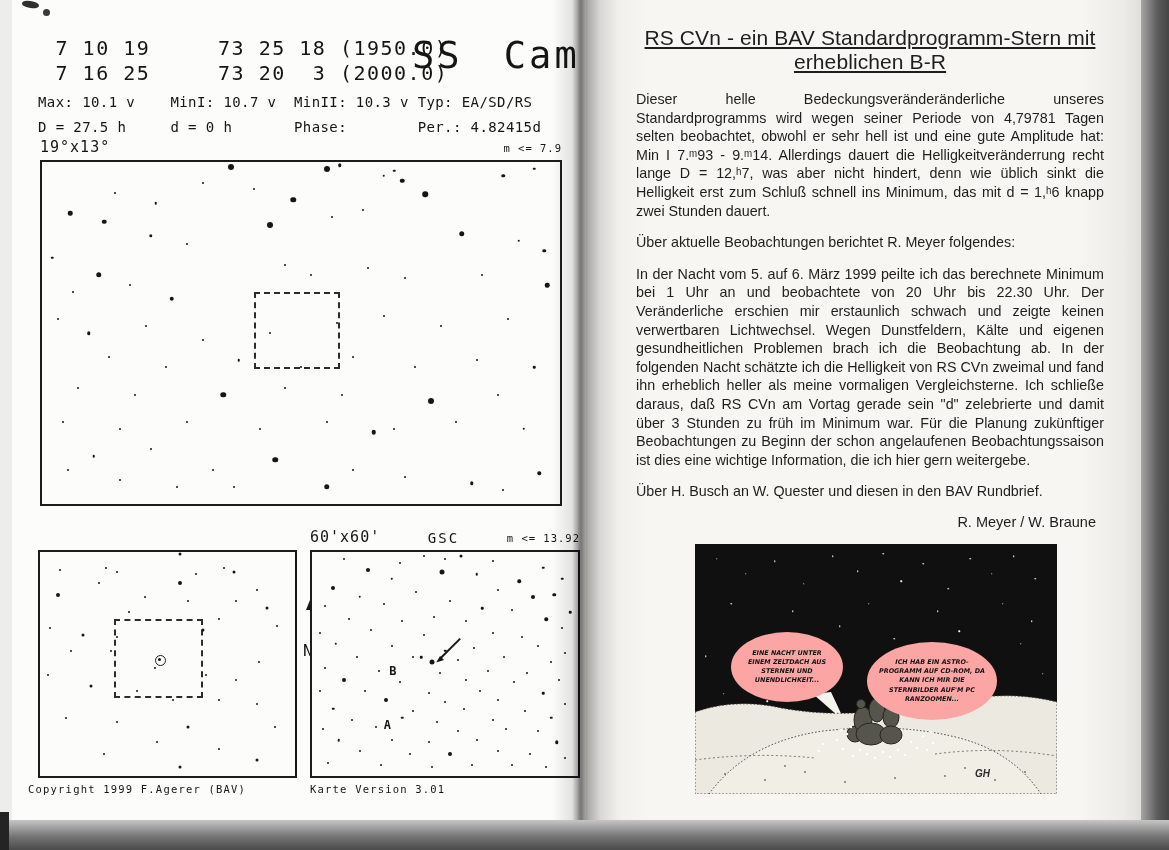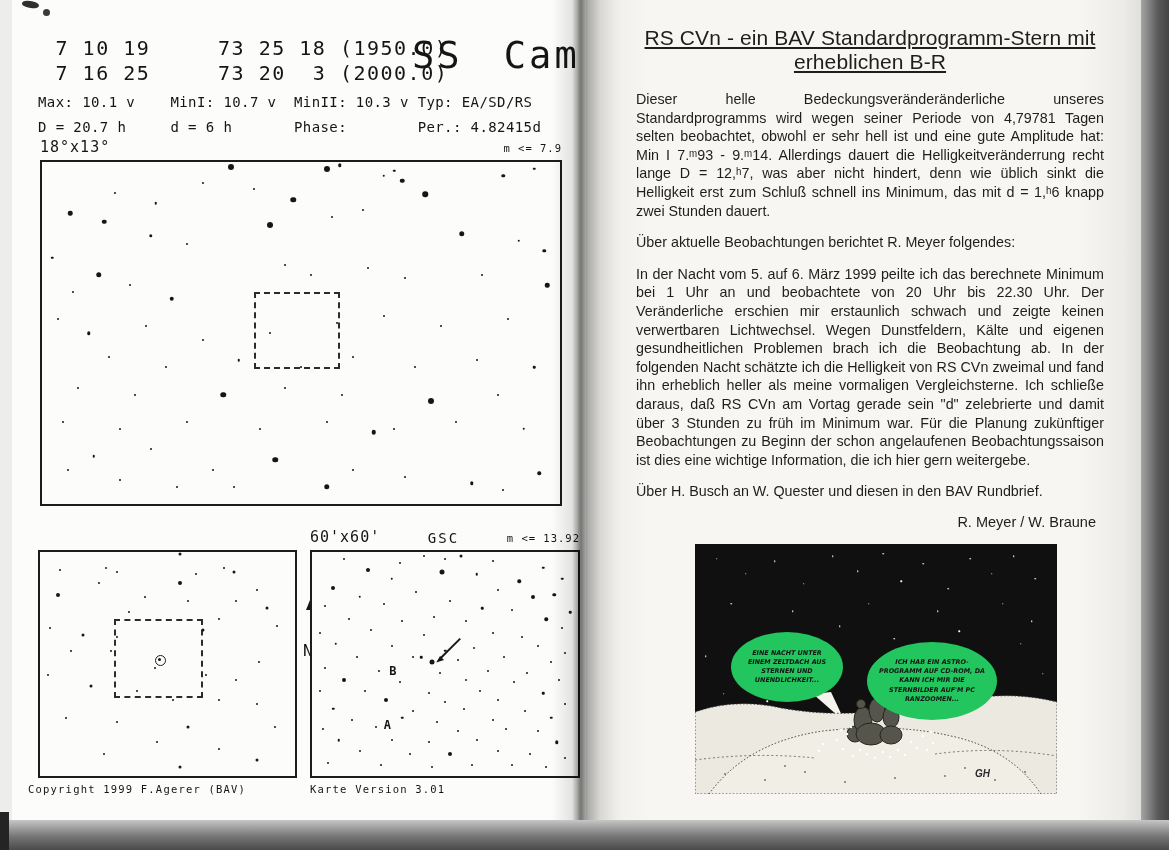--- a/index.html
+++ b/index.html
@@ -59,41 +59,41 @@
   .rp-col{position:absolute;left:50px;top:26px;width:468px;color:#1e1e1e;}
   .page-number{text-align:center;font-size:14.5px;font-weight:bold;letter-spacing:2px;margin:0 0 16px 0;}
   .article-heading{text-align:center;font-size:21px;text-decoration:underline;margin:0 0 16px 0;letter-spacing:0.1px;}
   .rp-col p{margin:0 0 13px 0;font-size:14.3px;line-height:18.6px;text-align:justify;}
   .byline{text-align:right;font-size:14.5px;margin:4px 8px 14px 0;}
 
   
   .cartoon{position:relative;margin-left:59px;width:362px;height:250px;background:#101010;overflow:hidden;}
   .cartoon-sky{position:absolute;left:0;top:0;width:100%;height:100%;}
   .cartoon-svg{position:absolute;left:0;top:0;width:100%;height:100%;}
-  .bubble{position:absolute;background:#22c55e;border-radius:50%;display:flex;align-items:center;justify-content:center;
+  .bubble{position:absolute;background:#fca5a5;border-radius:50%;display:flex;align-items:center;justify-content:center;
     text-align:center;font-family:"DejaVu Sans",sans-serif;font-style:italic;font-weight:bold;
     color:#141414;padding:7px 9px;box-sizing:border-box;z-index:3;}
   .bubble-left{left:36px;top:88px;width:112px;height:70px;font-size:6.4px;line-height:1.4;}
   .bubble-right{left:172px;top:98px;width:130px;height:78px;font-size:6.4px;line-height:1.45;}
 </style>
 </head>
 <body>
 
 <div class="page-left">
 
   <pre class="coords"><span> 7 10 19     73 25 18 (1950.0)</span>
 <span> 7 16 25     73 20  3 (2000.0)</span></pre>
 
   <div class="star-title">SS Cam</div>
 
   <pre class="info"><span>Max: 10.1 v    MinI: 10.7 v  MinII: 10.3 v Typ: EA/SD/RS</span>
-<span>D = 20.7 h     d = 6 h       Phase:        Per.: 4.82415d</span></pre>
+<span>D = 27.5 h     d = 0 h       Phase:        Per.: 4.82415d</span></pre>
 
   <div class="chart-row row1">
-    <span class="scale-label">18°x13°</span>
+    <span class="scale-label">19°x13°</span>
     <span class="mag-label">m &lt;= 7.9</span>
   </div>
   <div class="chart chart1">
     <div class="dash-box db1"></div>
   <span class="star" style="left: 36.5%; top: 1.5%; width: 6px; height: 6px;"></span>
       <span class="star" style="left: 55%; top: 2%; width: 6px; height: 6px;"></span>
       <span class="star" style="left: 57.5%; top: 1%; width: 3.5px; height: 3.5px;"></span>
       <span class="star" style="left: 66%; top: 4%; width: 2.5px; height: 2.5px;"></span>
       <span class="star" style="left: 68%; top: 2.5%; width: 2.5px; height: 2.5px;"></span>
       <span class="star" style="left: 69.5%; top: 5.5%; width: 4.5px; height: 4.5px;"></span>

